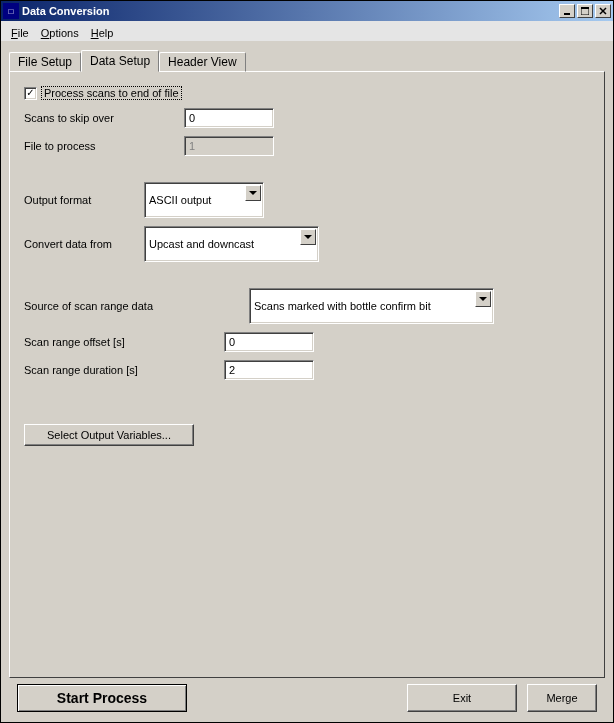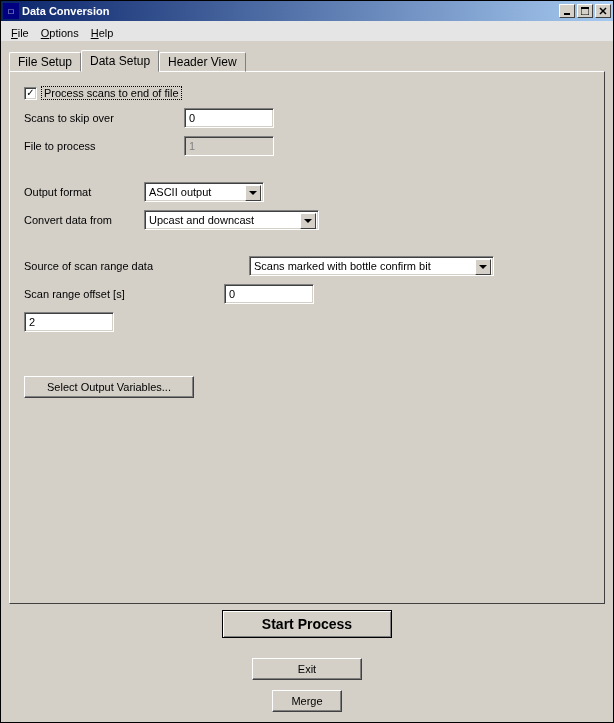--- a/index.html
+++ b/index.html
@@ -79,41 +79,41 @@
   }
   .checkbox.checked::after { content:"✓"; font-size:10px; line-height:1; }
   .text-input {
     height:20px; background:#fff; font-size:11px;
     border:1px solid; border-color:#808080 #fff #fff #808080;
     box-shadow: inset 1px 1px 0 #404040, inset -1px -1px 0 #d4d0c8;
     padding:2px 4px; display:flex; align-items:center;
   }
   .text-input.disabled { background:#d4d0c8; color:#808080; }
   .select {
-    height:20px; background:#fff; font-size:11px;
+    height:36px; background:#fff; font-size:11px;
     border:1px solid; border-color:#808080 #fff #fff #808080;
     box-shadow: inset 1px 1px 0 #404040, inset -1px -1px 0 #d4d0c8;
     display:flex; align-items:center; padding-left:4px; position:relative;
   }
   .select .arrow-btn {
     position:absolute; right:2px; top:2px; width:16px; height:16px;
     background:#d4d0c8;
     border:1px solid; border-color:#fff #404040 #404040 #fff;
     display:flex; align-items:center; justify-content:center;
   }
   .select .arrow-btn::after { content:""; border:4px solid transparent; border-top:4px solid #000; margin-top:4px;}
   .button {
     background:#d4d0c8;
     border:1px solid; border-color:#fff #404040 #404040 #fff;
     box-shadow: inset -1px -1px 0 #808080, inset 1px 1px 0 #d4d0c8;
     font-size:11px; padding:4px 10px; cursor:default;
     display:inline-flex; align-items:center; justify-content:center;
   }
   .bottom-bar {
-    display:flex; align-items:center; padding:6px 8px 8px 8px; gap:10px;flex-direction:column;
+    display:flex; padding:6px 8px 8px 8px; gap:10px;
   }
   .bottom-bar .btn-start {
     font-size:14px; font-weight:bold; padding:5px 14px; width:170px; justify-content:center;
     border:1px solid #000;
     box-shadow: inset 1px 1px 0 #fff, inset -1px -1px 0 #808080;
   }
   .bottom-bar .spacer { flex:1; }
   .bottom-bar .btn-std { width:110px; justify-content:center; padding:4px 0;}
   .bottom-bar .btn-sm { width:70px; justify-content:center; padding:4px 0;}
   .gap-lg { height:18px; }
@@ -206,20 +206,21 @@
           <span class="arrow-btn"></span>
         </div>
       </div>
 
       <div class="row">
         <span class="field-label wide">Scan range offset [s]</span>
         <div class="text-input" style="width:90px;">0</div>
       </div>
 
       <div class="row">
+        <span class="field-label wide">Scan range duration [s]</span>
         <div class="text-input" style="width:90px;">2</div>
       </div>
 
       <div class="gap-lg"></div>
 
 
       <div class="gap-lg"></div>
 
       <div class="row">
         <div class="button" style="width:170px; justify-content:center;">Select Output Variables...</div>

